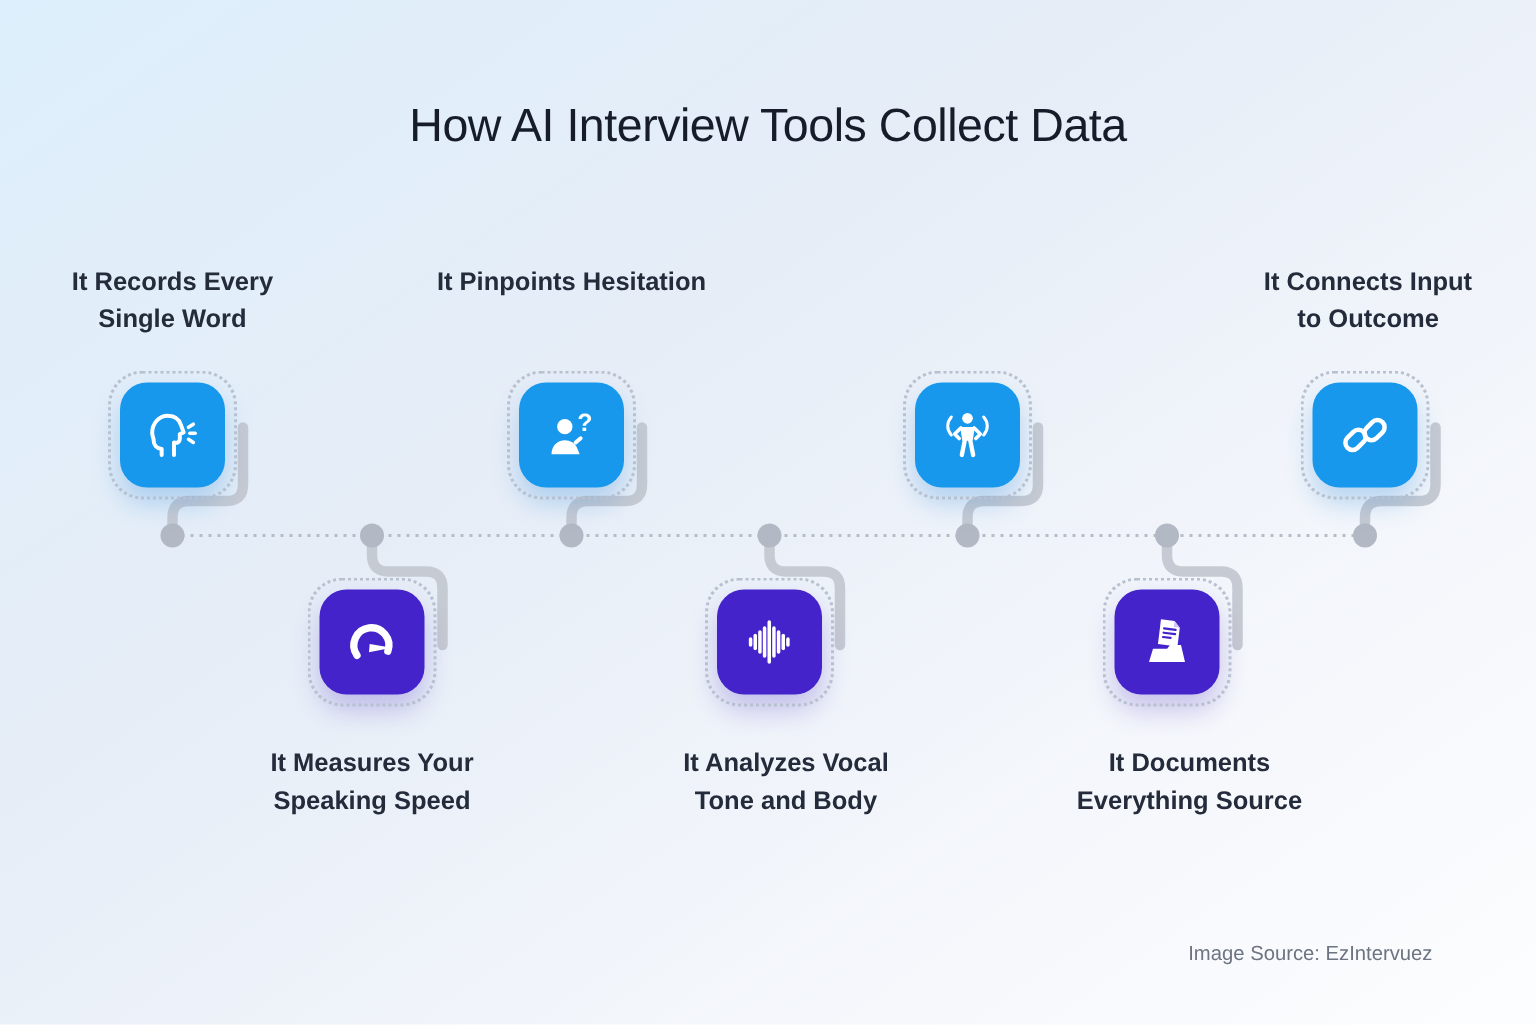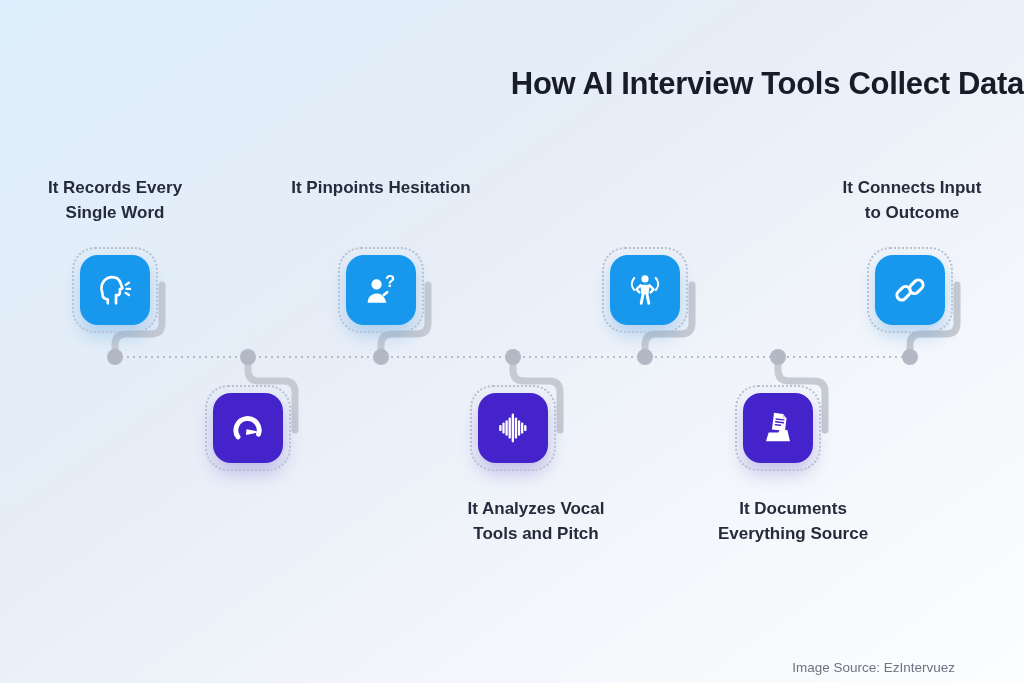--- a/index.html
+++ b/index.html
@@ -2,43 +2,43 @@
 <html><head>
 <meta charset="utf-8">
 <style>
   html,body{margin:0;padding:0;}
   .canvas{
     position:relative;width:1024px;height:683px;overflow:hidden;
     background:linear-gradient(145deg,#ddeffc 0%,#e6edf7 38%,#f3f6fb 70%,#fcfdfe 100%);
     font-family:"Liberation Sans",sans-serif;
   }
   .page-title{
-    position:absolute;top:66px;left:0;right:0;text-align:right;
-    font-size:31px;font-weight:700;color:#171c2a;letter-spacing:-.3px;
+    position:absolute;top:66px;left:0;right:0;text-align:center;
+    font-size:31px;font-weight:400;color:#171c2a;letter-spacing:-.3px;
   }
   .connector-layer{position:absolute;left:0;top:0;z-index:1;}
   .tile{
     position:absolute;width:70px;height:70px;border-radius:18px;
     transform:translateX(-50%);display:flex;align-items:center;justify-content:center;z-index:2;
   }
   .tile::after{
     content:"";position:absolute;inset:-8px;border:2px dotted #b7c1cf;border-radius:23px;
   }
   .tile.blue{background:#1798ed;box-shadow:0 10px 18px rgba(25,125,215,.28);}
   .tile.purple{background:#4423cb;box-shadow:0 10px 18px rgba(64,36,190,.25);}
   .tile.top{top:255px;}
   .tile.bottom{top:393px;}
   .item-label{
     position:absolute;width:250px;transform:translateX(-50%);text-align:center;z-index:2;
     font-size:17px;font-weight:700;color:#242b3b;line-height:25px;
   }
   .item-label.top{top:175px;}
   .item-label.bottom{top:496px;}
   .source-credit{
-    position:absolute;top:660px;right:69px;font-size:13.5px;color:#6d7482;z-index:2;margin-left:28px;
+    position:absolute;top:628px;right:69px;font-size:13.5px;color:#6d7482;z-index:2;margin-left:28px;
   }
 </style>
 </head>
 <body>
 
 <div class="canvas">
 
   <div class="page-title">How AI Interview Tools Collect Data</div>
 
   <svg class="connector-layer" width="1024" height="683" viewBox="0 0 1024 683">
@@ -69,23 +69,27 @@
   </div>
   <div class="item-label top" style="left:381px">
     <div>It Pinpoints Hesitation</div>
   </div>
   <div class="item-label top" style="left:645px">
   </div>
   <div class="item-label top" style="left:912px">
     <div>It Connects Input</div>
     <div>to Outcome</div>
   </div>
-  <div class="item-label bottom" style="left:536px">
+  <div class="item-label bottom" style="left:248px">
+    <div>It Measures Your</div>
+    <div>Speaking Speed</div>
+  </div>
+  <div class="item-label bottom" style="left:524px">
     <div>It Analyzes Vocal</div>
-    <div>Tools and Pitch</div>
+    <div>Tone and Body</div>
   </div>
   <div class="item-label bottom" style="left:793px">
     <div>It Documents</div>
     <div>Everything Source</div>
   </div>
 
   <div class="tile blue top" style="left:115px">
     <svg width="40" height="40" viewBox="0 0 36 36">
       <path d="M11.5 30v-3.6c-2.9-.3-4.8-2.3-4.8-5.1 0-1.5-.9-2.6-.9-4.5C5.8 11 9.8 6.4 15.2 6.4c4 0 6.9 2.1 7.9 5.7l1.6 4.3-2.3 1v2.9c0 1.9-1.5 2.7-3.5 2.2V30" fill="none" stroke="#fff" stroke-width="2.4" stroke-linecap="round" stroke-linejoin="round"></path>
       <g stroke="#fff" stroke-width="2.1" stroke-linecap="round">

